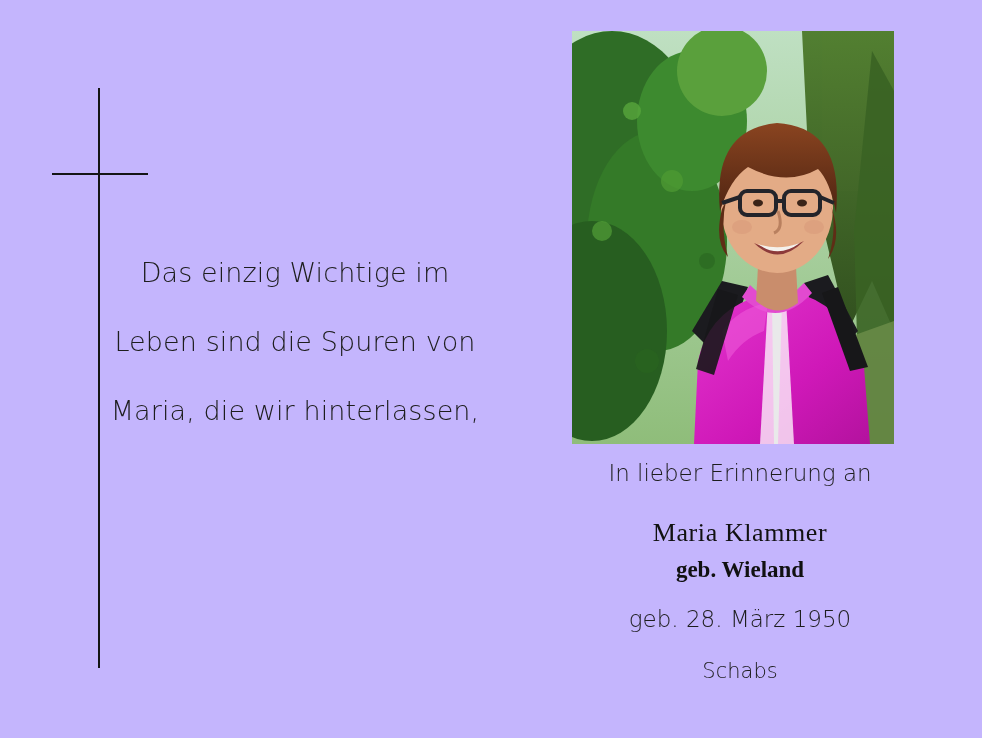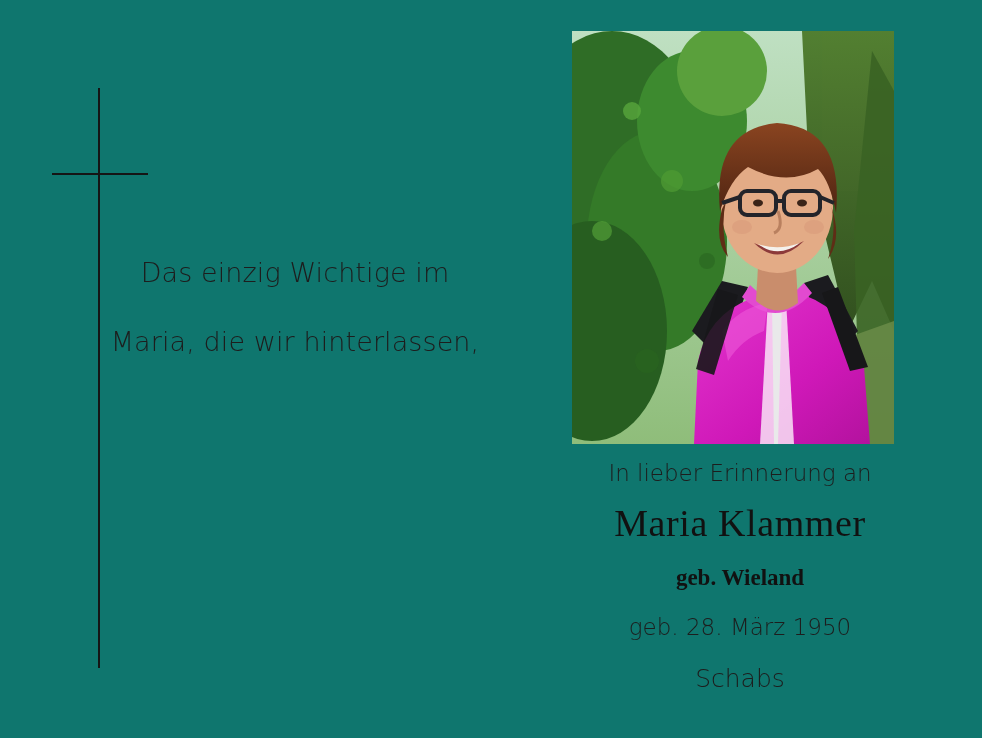--- a/index.html
+++ b/index.html
@@ -11,21 +11,21 @@
     width: 982px;
     height: 738px;
     font-family: "Liberation Sans", sans-serif;
     color: #1a1a1a;
     overflow: hidden;
   }
   .card {
     position: relative;
     width: 982px;
     height: 738px;
-    background: #0f766e;
+    background: #c4b5fd;
   }
 
   
   .left-panel {
     position: absolute;
     left: 0;
     top: 0;
     width: 540px;
     height: 738px;
   }
@@ -95,67 +95,68 @@
     text-align: center;
   }
   .in-memory {
     font-family: "DejaVu Sans", sans-serif;
     font-size: 23px;
     font-weight: 300;
     color: #1d1d1d;
     line-height: 30px;
   }
   .name {
-    margin-top: 14px;
+    margin-top: 24px;
     font-family: "Liberation Serif", serif;
-    font-size: 38px;
+    font-size: 26px;
     font-weight: 400;
     letter-spacing: 0.6px;
     color: #111111;
     line-height: 42px;
   }
   .maiden {
-    margin-top: 20px;
+    margin-top: 2px;
     font-family: "Liberation Serif", serif;
     font-size: 23px;
     font-weight: 700;
     color: #111111;
     line-height: 28px;
   }
   .dates {
     margin-top: 16px;
     font-family: "DejaVu Sans", sans-serif;
     font-size: 23px;
     font-weight: 300;
     color: #1d1d1d;
     line-height: 38px;
   }
   .place {
     margin-top: 20px;
     font-family: "DejaVu Sans", sans-serif;
-    font-size: 25px;
+    font-size: 21px;
     font-weight: 300;
     color: #1d1d1d;
     line-height: 26px;
   }
 </style>
 </head>
 <body>
 
 <div class="card">
 
   <div class="left-panel">
 
     <div class="cross">
       <div class="vbar"></div>
       <div class="hbar"></div>
     </div>
 
     <div class="verse">
       <span class="verse-line">Das einzig Wichtige im</span>
+      <span class="verse-line">Leben sind die Spuren von</span>
       <span class="verse-line">Maria, die wir hinterlassen,</span>
     </div>
 
   </div>
 
   <div class="right-panel">
 
     <div class="photo">
       <svg viewBox="0 0 322 413" preserveAspectRatio="none">
         <defs>

